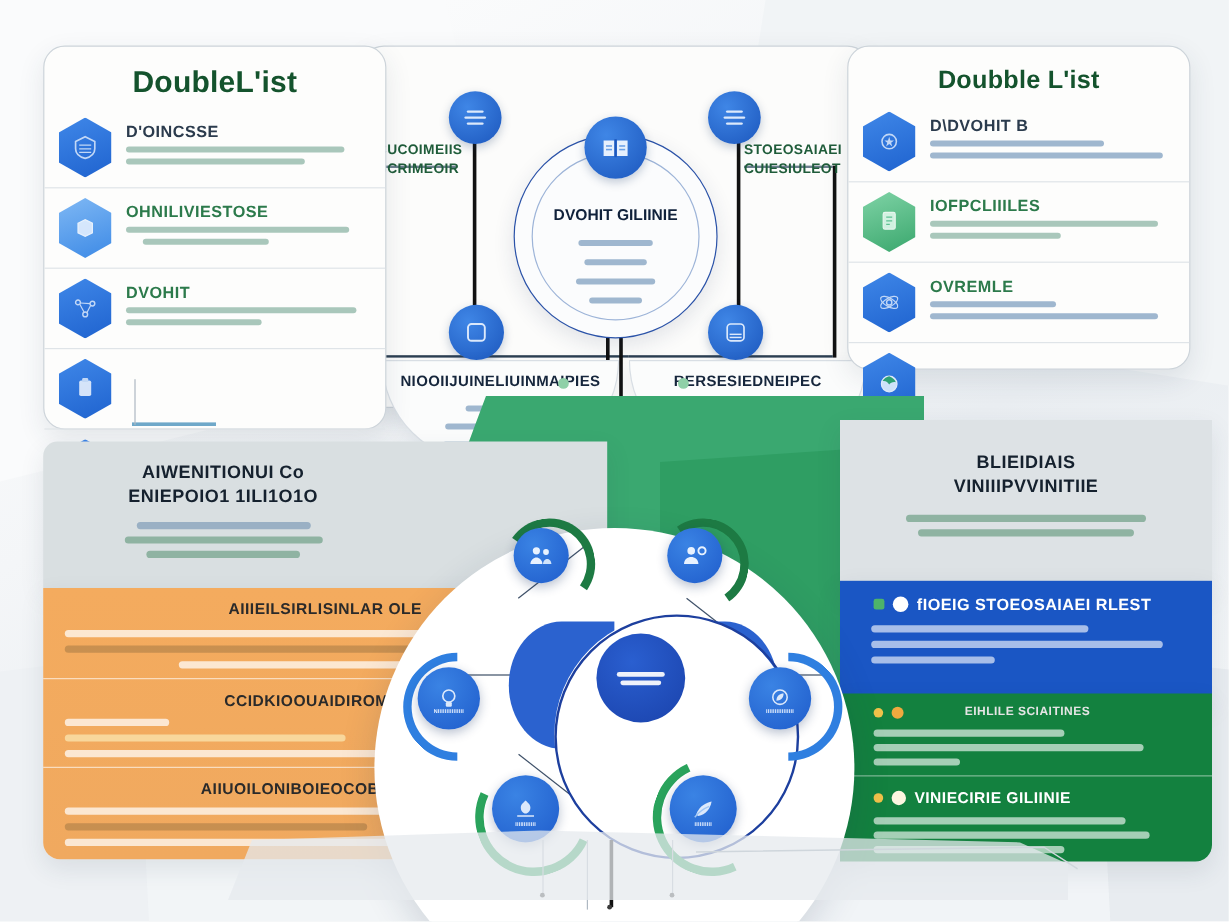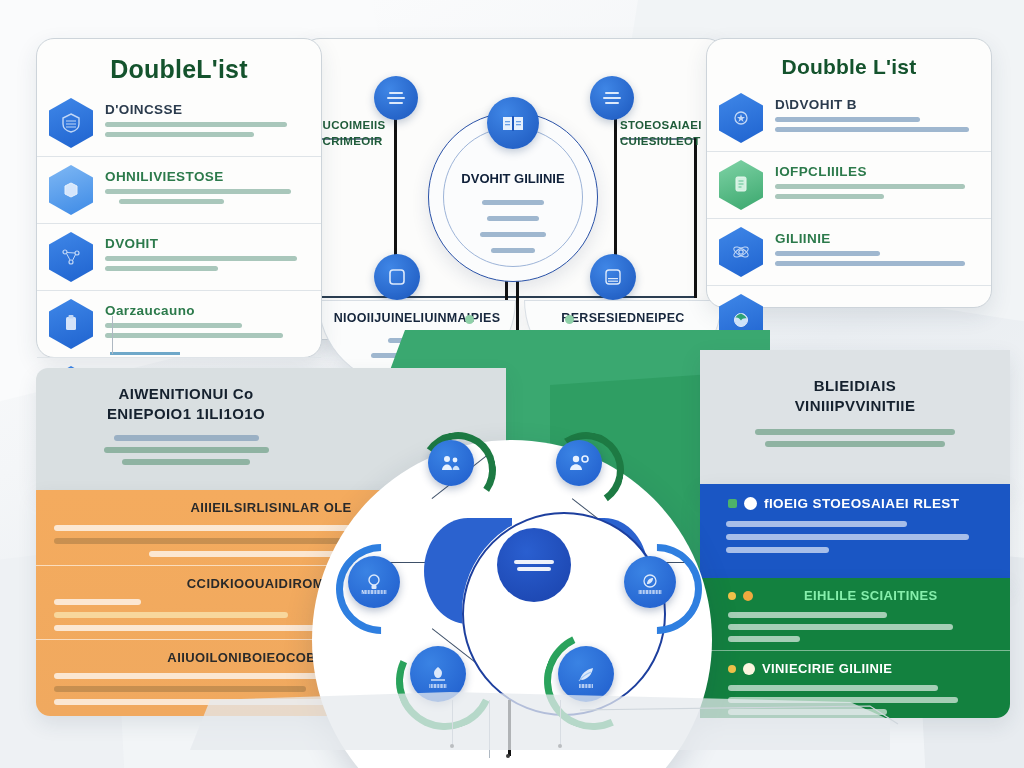--- a/index.html
+++ b/index.html
@@ -315,25 +315,20 @@
       <div class="hexwrap">
         <div class="hex blue">
             <span class="glyph">
           <svg width="18" height="22" viewBox="0 0 18 22">
                 <rect x="4" y="4" width="10" height="13" rx="1.5" fill="#f2f7ff"></rect>
                 <rect x="6.5" y="2" width="5" height="3.4" rx="1" fill="#dce9fb"></rect>
               </svg>
         </span>
           </div>
       </div>
-      <div class="rowtxt">
-        <div class="rowhead g">Oarzaucauno</div>
-        <div class="bar b2" style="width:68%"></div>
-          <div class="bar b2" style="width:88%"></div>
-      </div>
     </div>
 
     <div class="row">
       <div class="hexwrap">
         <div class="hex blue">
             <span class="glyph">
           <svg width="22" height="20" viewBox="0 0 22 20">
                 <path d="M3 7 l8-4 8 4 -8 10z" fill="#3f87e8" stroke="#bcd8fb" stroke-width="1.1"></path>
                 <path d="M11 3 v14" stroke="#bcd8fb" stroke-width="1"></path>
               </svg>
@@ -393,21 +388,21 @@
             <span class="glyph">
           <svg width="22" height="20" viewBox="0 0 22 20">
                 <circle cx="11" cy="10" r="2.2" fill="none" stroke="#dce9fb" stroke-width="1.2"></circle>
                 <ellipse cx="11" cy="10" rx="8" ry="3.5" fill="none" stroke="#dce9fb" stroke-width="1" transform="rotate(30 11 10)"></ellipse>
                 <ellipse cx="11" cy="10" rx="8" ry="3.5" fill="none" stroke="#dce9fb" stroke-width="1" transform="rotate(-30 11 10)"></ellipse>
               </svg>
         </span>
           </div>
       </div>
       <div class="rowtxt">
-        <div class="rowhead g">GILIINIE</div>
+        <div class="rowhead g">OVREMLE</div>
         <div class="bar b1" style="width:52%"></div>
           <div class="bar b1" style="width:94%"></div>
       </div>
     </div>
 
     <div class="row">
       <div class="hexwrap">
         <div class="hex blue">
             <span class="glyph">
           <svg width="22" height="22" viewBox="0 0 22 22">
@@ -482,21 +477,21 @@
       <div class="pline bluebar" style="width:94%"></div>
       <div class="pline bluebar" style="width:40%"></div>
     </div>
   </div>
 
   <div class="panel" id="panel-green">
     <div style="padding:10px 0 8px 0;border-bottom:1.2px solid rgba(255,255,255,.45);">
       <div style="display:flex;align-items:center;gap:7px;padding-left:28px;">
         <span style="width:8px;height:8px;border-radius:50%;background:#f0c24a;display:inline-block;"></span>
         <span style="width:10px;height:10px;border-radius:50%;background:#f0a93f;display:inline-block;"></span>
-        <span style="font-size:13px;font-weight:bold;color:#86efac;letter-spacing:.4px;padding-left:44px;">EIHLILE SCIAITINES</span>
+        <span style="font-size:10px;font-weight:bold;color:#e5e5e5;letter-spacing:.4px;padding-left:44px;">EIHLILE SCIAITINES</span>
       </div>
       <div style="margin:9px 26px 0 28px;display:flex;flex-direction:column;gap:6px;">
         <div class="pline greenbar" style="width:62%"></div>
         <div class="pline greenbar" style="width:88%"></div>
         <div class="pline greenbar" style="width:28%"></div>
       </div>
     </div>
     <div style="padding:10px 0 8px 0;">
       <div style="display:flex;align-items:center;gap:7px;padding-left:28px;text-align:right;">
         <span style="width:8px;height:8px;border-radius:50%;background:#f0c24a;display:inline-block;"></span>

